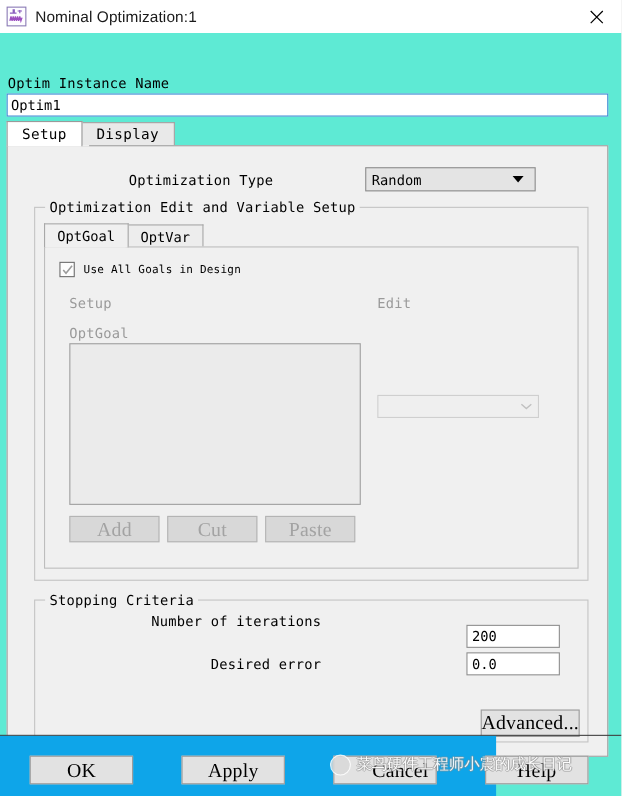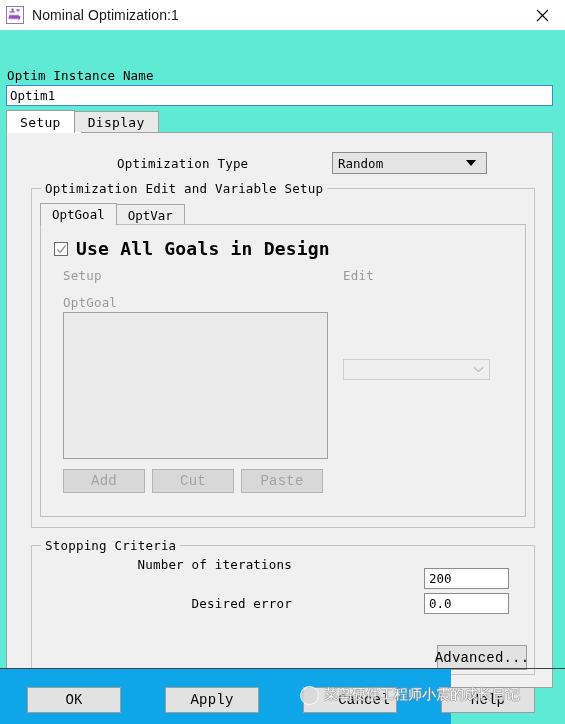--- a/index.html
+++ b/index.html
@@ -267,23 +267,22 @@
     height: 14px;
     box-sizing: border-box;
     border: 1px solid #6b6b6b;
     background: #fcfcfc;
     position: relative;
     flex: 0 0 auto;
   }
   .checkbox svg { position:absolute; left:1px; top:1px; }
   .checkrow .label {
     margin-left: 8px;
-    font-size: 18px;
-    letter-spacing: 0.2px;
-    font-weight: bold;
+    font-size: 10px;
+    letter-spacing: 0.2px;
   }
 
   .sublabel {
     position: absolute;
     font-size: 12.5px;
     color: #9a9a9a;
     letter-spacing: 0.2px;
   }
   .lbl-select { left: 22px; top: 43px; }
   .lbl-edit   { left: 302px; top: 43px; }
@@ -317,22 +316,22 @@
     align-items:center;
     justify-content:center;
     margin-right: 2px;
   }
 
   
   .btn {
     box-sizing: border-box;
     border: 1px solid #9c9c9c;
     background: #e2e2e2;
-    font-family: Liberation Mono, monospace;
-    font-size: 14px;
+    font-family: Liberation Serif, serif;
+    font-size: 18px;
     color: #000;
     display: flex;
     align-items: center;
     justify-content: center;
     cursor: pointer;
     letter-spacing: 0.2px;
     padding: 0;
   }
   .btn.disabled {
     color: #a3a3a3;

